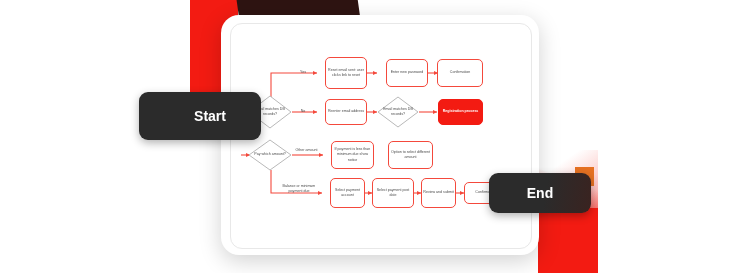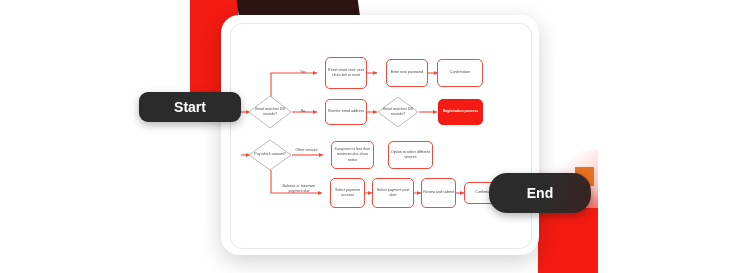--- a/index.html
+++ b/index.html
@@ -20,23 +20,23 @@
   
   .card{position:absolute;left:221px;top:15px;width:318px;height:240px;background:#ffffff;
         border-radius:18px;box-shadow:0 6px 22px rgba(0,0,0,.18);}
   .card-inner{position:absolute;left:9px;top:8px;width:300px;height:224px;background:#fff;
         border:1px solid #e8e8e8;border-radius:12px;}
 
   
   .pill{position:absolute;background:#2b2b2b;border-radius:9px;color:#fff;
         display:flex;align-items:center;justify-content:center;
         font-size:14px;font-weight:700;box-shadow:0 3px 9px rgba(0,0,0,.3);}
-  .pill-start{left:139px;top:92px;width:102px;height:30px;}
+  .pill-start{left:139px;top:92px;width:102px;height:48px;padding-left:20px;}
   .pill-end{left:489px;top:173px;width:102px;height:40px;
-        background:linear-gradient(100deg,#2b2b2b 0%,#2b2b2b 55%,#3a2320 100%);border-radius:18px;}
+        background:linear-gradient(100deg,#2b2b2b 0%,#2b2b2b 55%,#3a2320 100%);}
 
   
   .flow{position:absolute;left:0;top:0;width:750px;height:273px;}
   .node{position:absolute;box-sizing:border-box;display:flex;align-items:center;
         justify-content:center;text-align:center;border:1.3px solid #f4493c;
         border-radius:5px;background:#fff;color:#4a4a4a;
         font-size:3.6px;line-height:1.45;padding:1px;}
   .node.filled{background:#f31b12;border-color:#f31b12;color:#fff;font-weight:700;}
   .diamond{position:absolute;display:flex;align-items:center;justify-content:center;}
   .diamond svg{position:absolute;left:0;top:0;}

